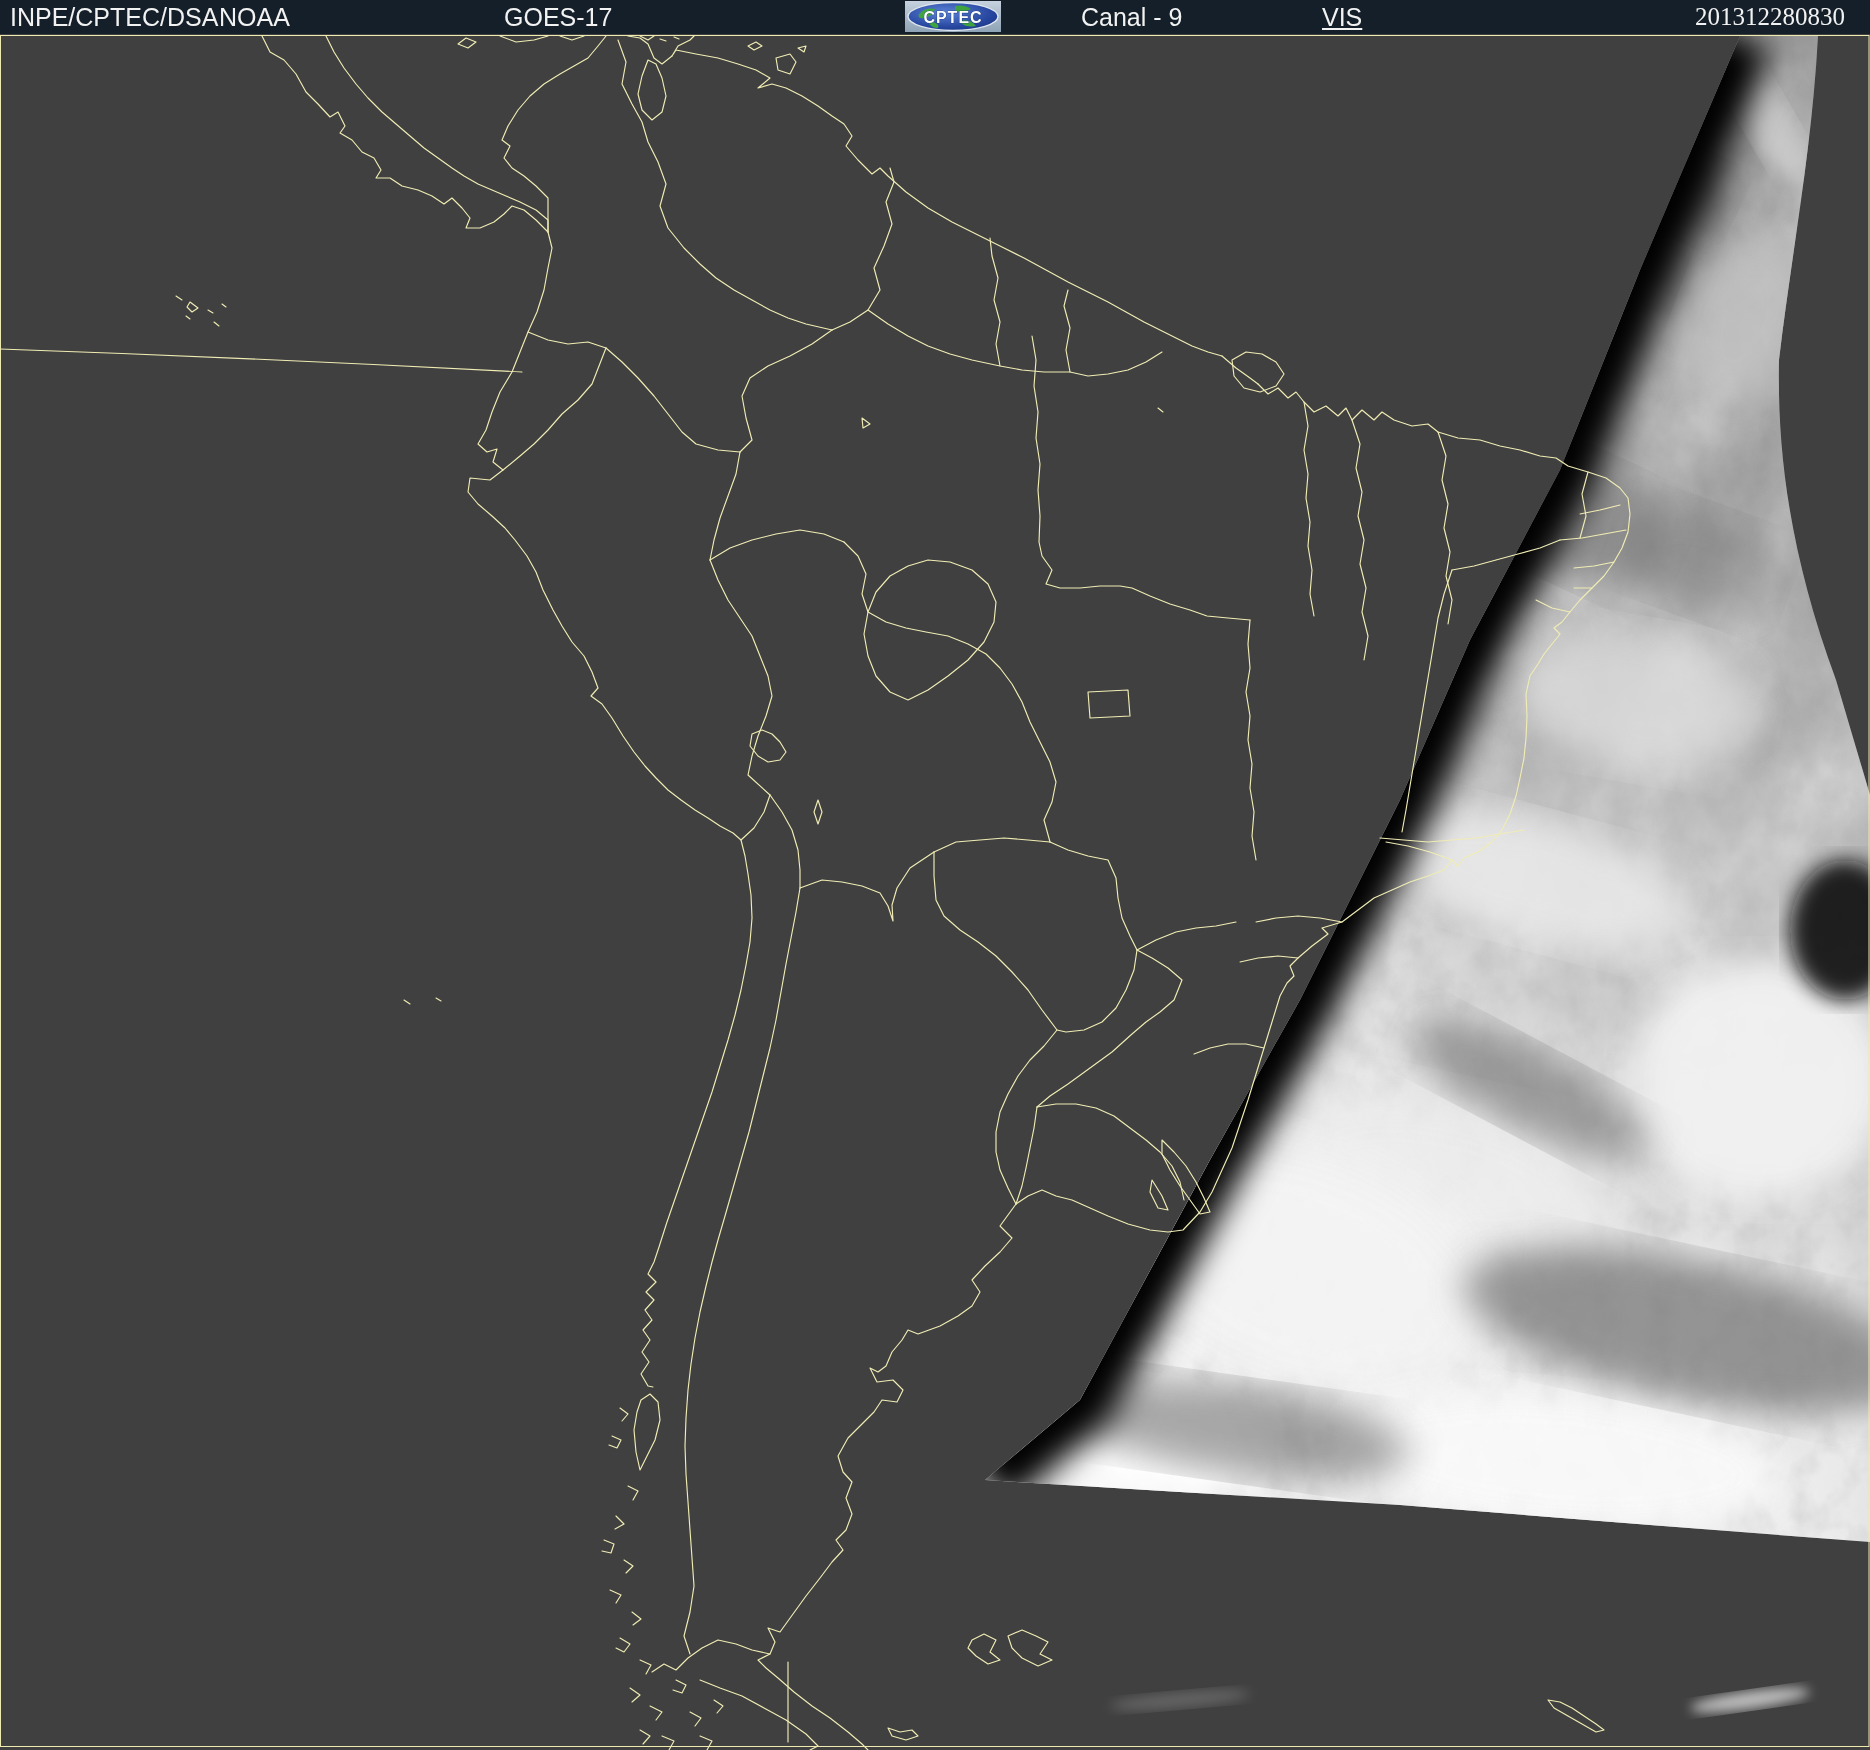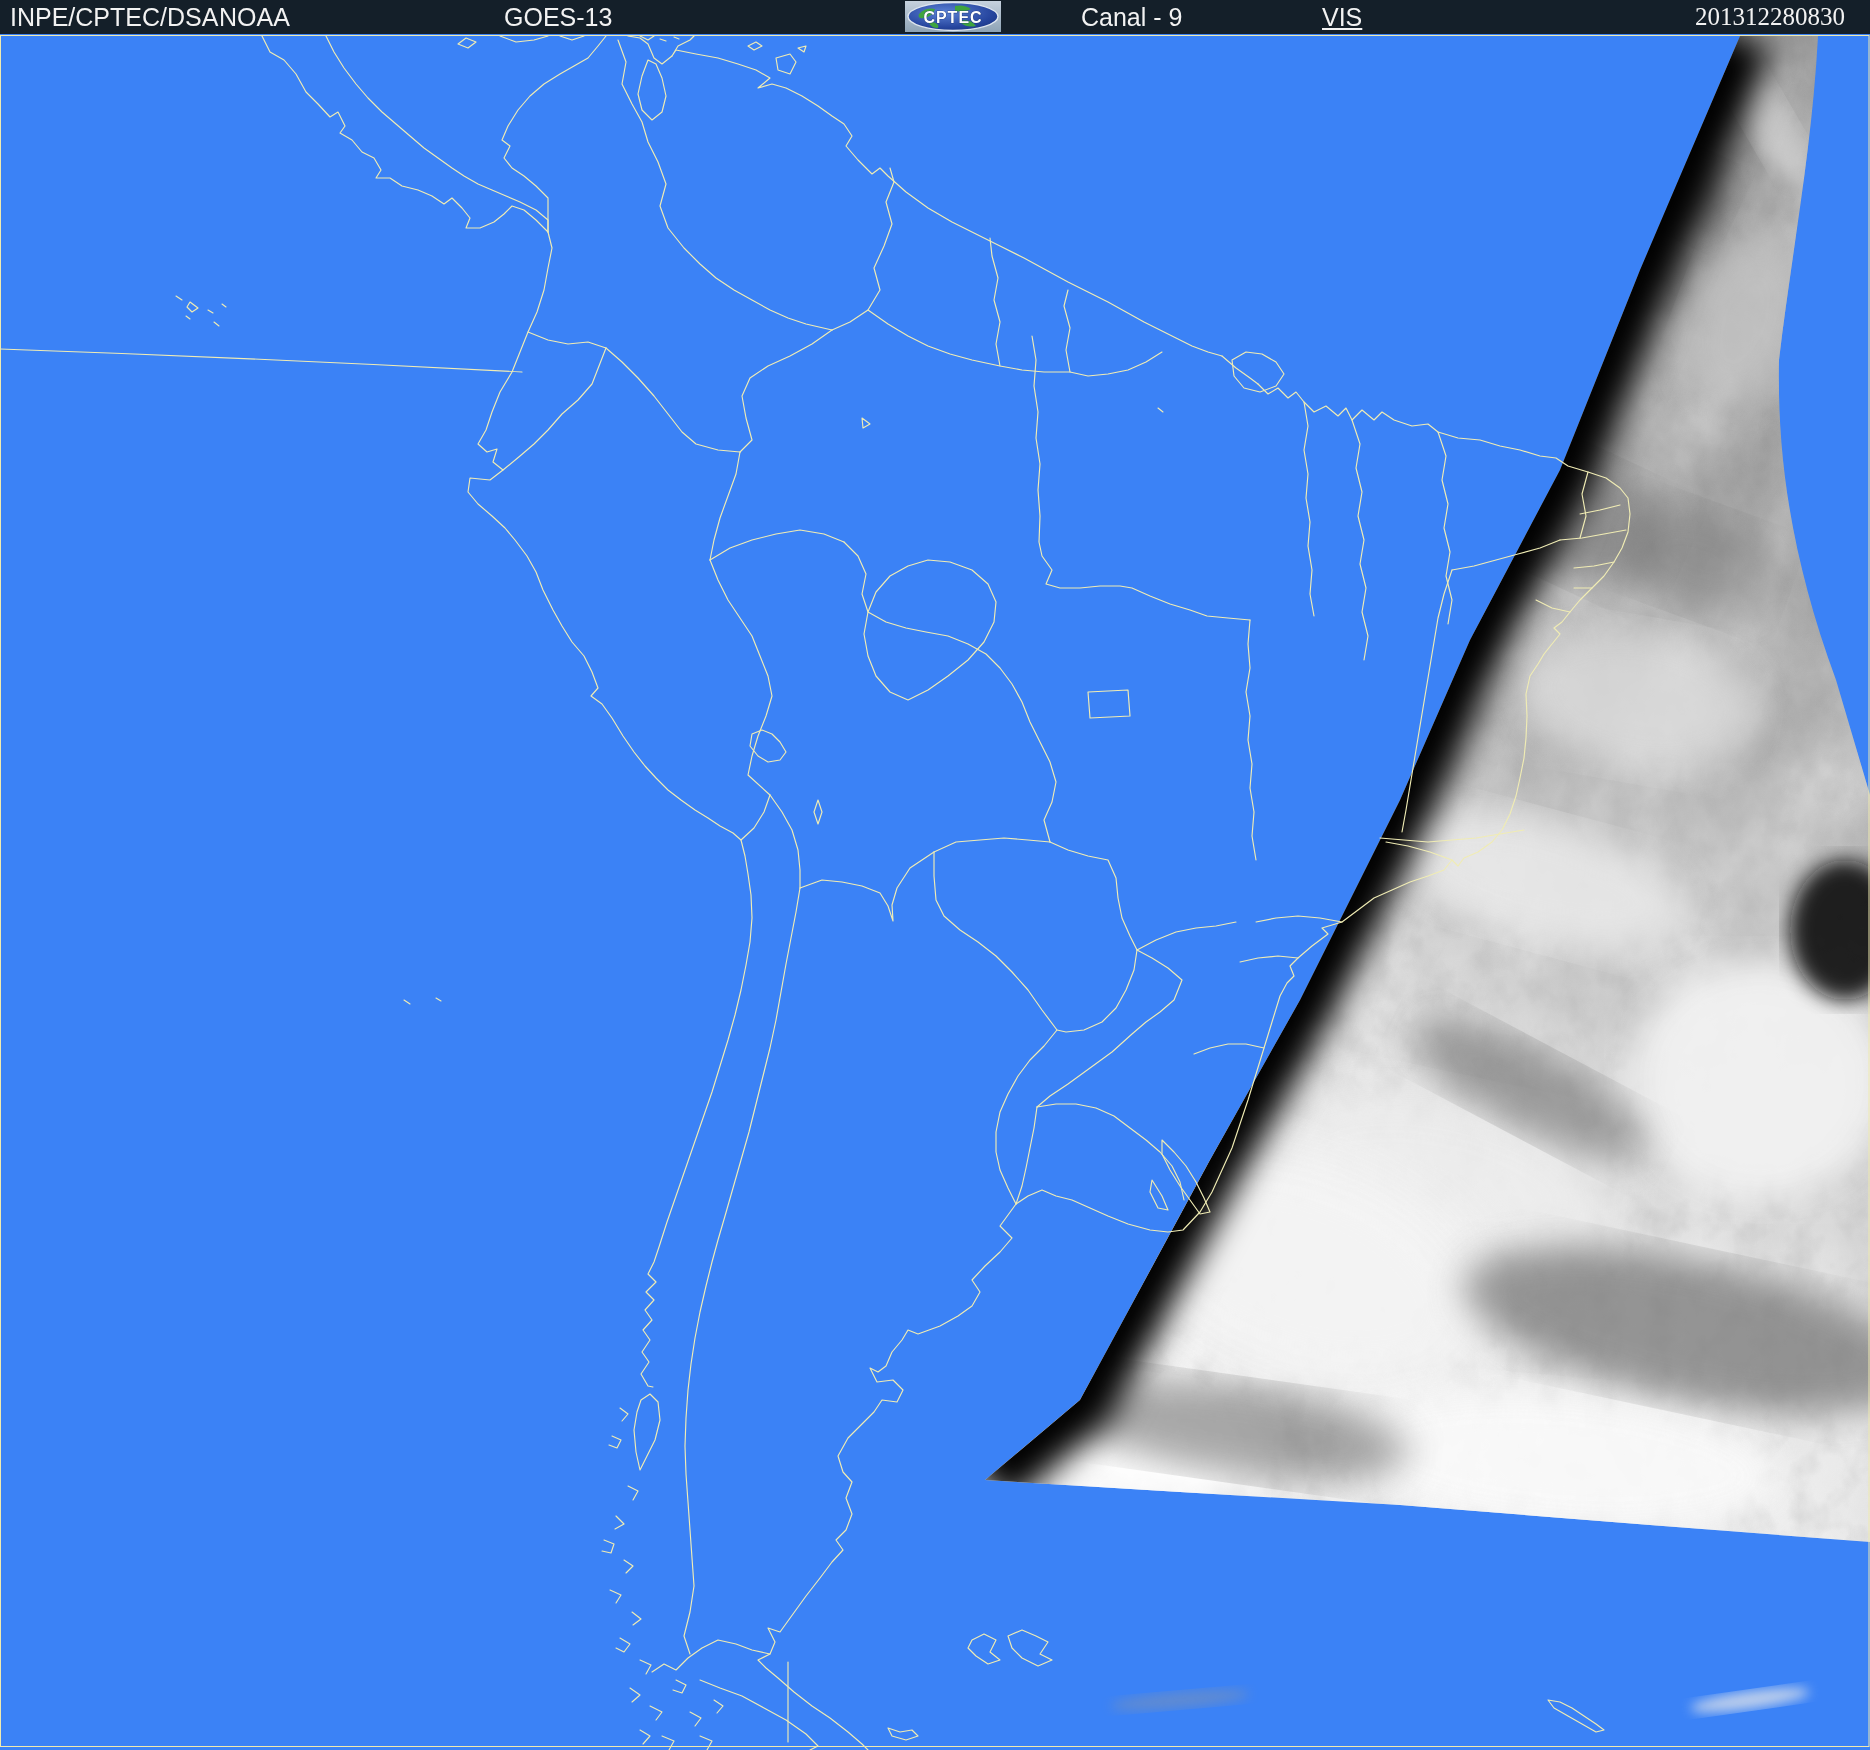--- a/index.html
+++ b/index.html
@@ -1,36 +1,36 @@
 <!DOCTYPE html>
 <html><head>
 <meta charset="utf-8">
 <style>
   html,body{margin:0;padding:0;background:#000;width:1870px;height:1750px;overflow:hidden;}
-  .stage{position:relative;width:1870px;height:1750px;background:#3b82f6;font-family:"Liberation Sans",sans-serif;}
+  .stage{position:relative;width:1870px;height:1750px;background:#404040;font-family:"Liberation Sans",sans-serif;}
   .hdr{position:absolute;left:0;top:0;width:1870px;height:34px;background:#141f29;}
   .hdr span{position:absolute;top:3px;font-size:25px;line-height:28px;color:#f2f2f2;white-space:nowrap;}
   .h-source{left:10px;}
   .h-agency{left:205px;margin-left:14px;}
   .h-sat{left:504px;}
   .h-channel{left:1081px;}
   .h-band{left:1322px;text-decoration:underline;}
   .h-time{right:25px;font-family:Liberation Serif, serif;}
   .logo{position:absolute;left:905px;top:1px;width:96px;height:31px;}
   .mapsvg{position:absolute;left:0;top:34px;}
 </style>
 </head>
 <body>
 
 <div class="stage">
 
   <div class="hdr">
     <span class="h-source">INPE/CPTEC/DSA</span>
     <span class="h-agency">NOAA</span>
-    <span class="h-sat">GOES-13</span>
+    <span class="h-sat">GOES-17</span>
     <span class="h-channel">Canal - 9</span>
     <span class="h-band">VIS</span>
     <span class="h-time">201312280830</span>
 
     <svg class="logo" viewBox="0 0 96 31">
       <defs>
         <linearGradient id="logobg" x1="0" y1="0" x2="0" y2="1">
           <stop offset="0" stop-color="#c6d2de"></stop>
             <stop offset="1" stop-color="#8ea3b6"></stop>
         </linearGradient>

